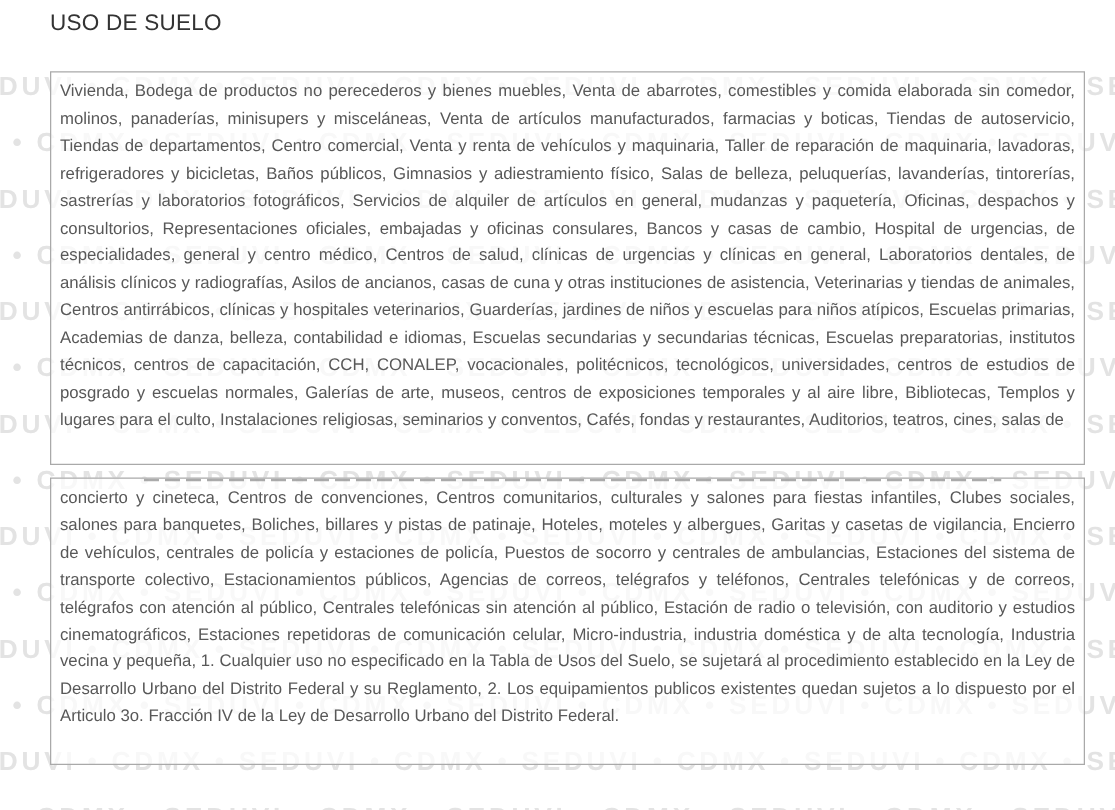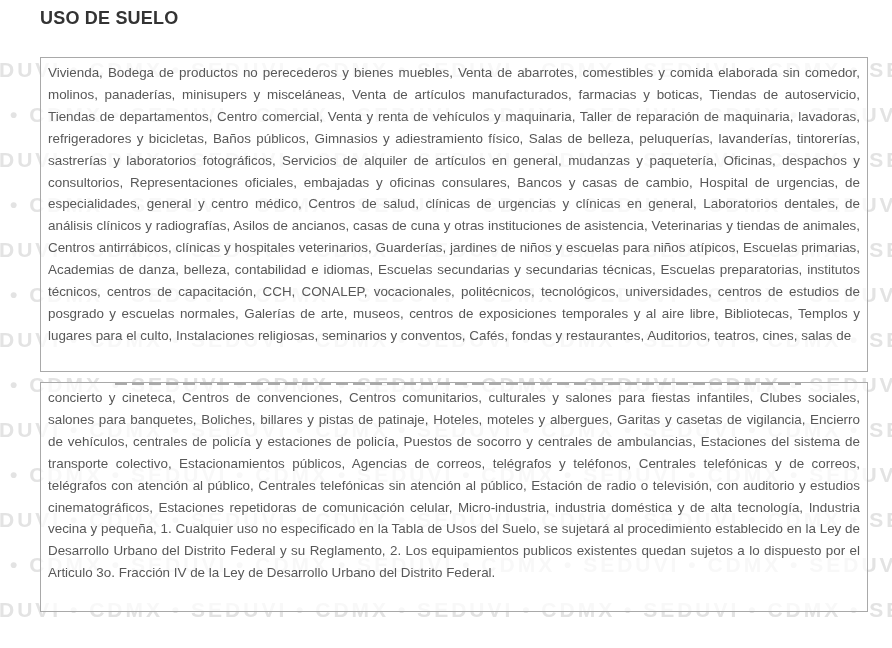--- a/index.html
+++ b/index.html
@@ -25,21 +25,21 @@
     letter-spacing: 3px;
     user-select: none;
   }
   .page-title {
     position: absolute;
     left: 40px;
     top: 8px;
     z-index: 3;
     margin: 0;
     font-size: 18px;
-    font-weight: bold;
+    font-weight: normal;
     color: #333333;
     letter-spacing: 0.2px;
   }
   .textbox {
     position: absolute;
     left: 40px;
     width: 828px;
     box-sizing: border-box;
     border: 1px solid #a9a9a9;
     background: rgba(255, 255, 255, 0.74);

